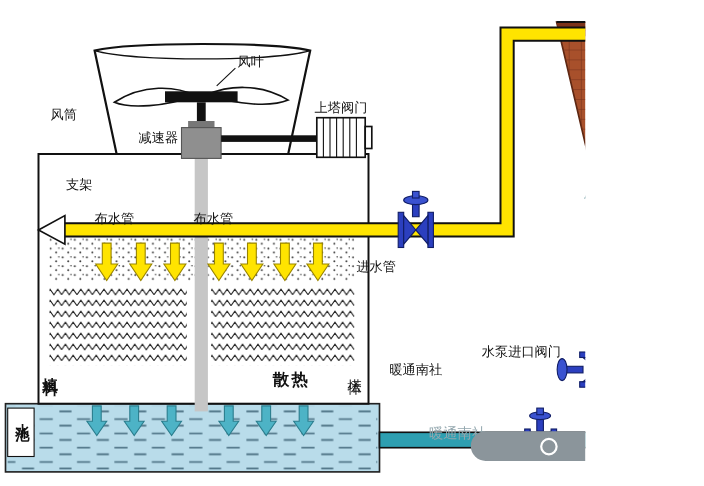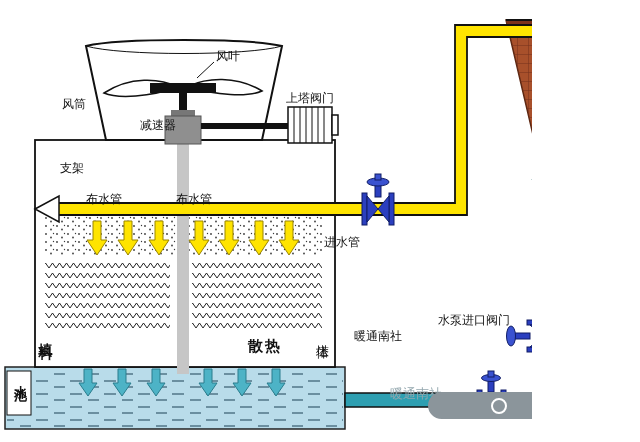--- a/index.html
+++ b/index.html
@@ -4,23 +4,23 @@
 <style>
   html,body{margin:0;padding:0;background:#fff;}
   #stage{position:relative;width:532px;height:442px;background:#fff;overflow:hidden;
          font-family:"Liberation Sans",sans-serif;}
   #stage svg{position:absolute;left:0;top:0;}
   .lbl{position:absolute;font-size:12px;color:#111;white-space:nowrap;line-height:1.15;}
   .v{writing-mode:vertical-rl;text-orientation:upright;}
   .lbl-hx-equip{left:620px;top:6px;font-size:15px;font-weight:bold;letter-spacing:2px;}
   .lbl-hx{left:551px;top:44px;font-size:22px;font-weight:bold;color:#cf1010;letter-spacing:6px;}
   .lbl-fengye{left:216px;top:50px;}
-  .lbl-fengtong{left:46px;top:98px;margin-left:16px;}
+  .lbl-fengtong{left:46px;top:98px;}
   .lbl-motor{left:286px;top:92px;}
-  .lbl-reducer{left:140px;top:119px;}
+  .lbl-reducer{left:126px;top:119px;}
   .lbl-support{left:60px;top:162px;}
   .lbl-dist1{left:86px;top:193px;}
   .lbl-dist2{left:176px;top:193px;}
   .lbl-inlet{left:324px;top:236px;}
   .lbl-pumpvalve{left:438px;top:278px;margin-top:36px;}
   .lbl-towervalve{left:354px;top:330px;}
   .lbl-fill{left:38px;top:332px;font-size:14px;font-weight:bold;letter-spacing:3px;}
   .lbl-sanre{left:248px;top:337px;font-size:15px;font-weight:bold;letter-spacing:2px;}
   .lbl-tati{left:314px;top:334px;font-size:13px;letter-spacing:2px;}
   .lbl-pool{left:12px;top:375px;font-size:13px;font-weight:bold;letter-spacing:3px;}

